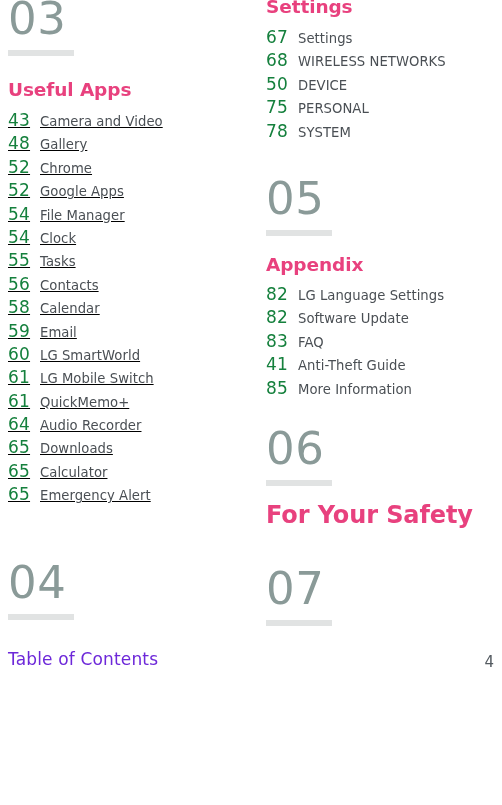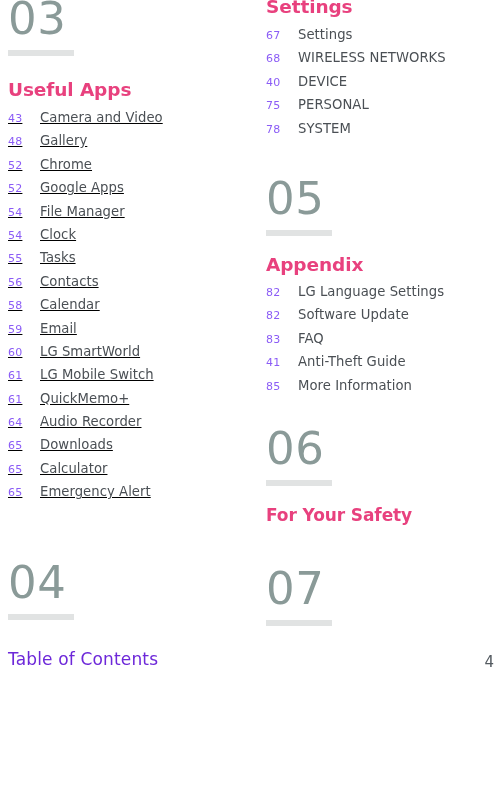--- a/index.html
+++ b/index.html
@@ -58,42 +58,42 @@
 
   
   .section-title {
     color: #e8417e;
     font-weight: bold;
     font-size: 18.5px;
     line-height: 23px;
     letter-spacing: -0.1px;
   }
   .section-title.big {
-    font-size: 17px;
+    font-size: 24px;
     line-height: 24px;
   }
 
   
   .toc-list {
     margin: 0;
     padding: 0;
     list-style: none;
   }
   .toc-row {
     display: flex;
     flex-direction: row;
     align-items: baseline;
     height: 23.4px;
     font-size: 13.2px;
   }
   .toc-page {
     width: 32px;
     flex: 0 0 32px;
-    color: #8b5cf6;
-    font-size: 11px;
+    color: #15803d;
+    font-size: 17px;
     letter-spacing: 0.2px;
   }
   .toc-label {
     color: #4a4f54;
     font-size: 13.2px;
     letter-spacing: 0.05px;
     white-space: nowrap;
   }
 
   
@@ -224,21 +224,21 @@
       <ul class="toc-list abs" style="left:11px; top:27px;">
         <li class="toc-row">
           <span class="toc-page">67</span>
           <span class="toc-label">Settings</span>
         </li>
         <li class="toc-row">
           <span class="toc-page">68</span>
           <span class="toc-label">WIRELESS NETWORKS</span>
         </li>
         <li class="toc-row">
-          <span class="toc-page">40</span>
+          <span class="toc-page">50</span>
           <span class="toc-label">DEVICE</span>
         </li>
         <li class="toc-row">
           <span class="toc-page">75</span>
           <span class="toc-label">PERSONAL</span>
         </li>
         <li class="toc-row">
           <span class="toc-page">78</span>
           <span class="toc-label">SYSTEM</span>
         </li>

